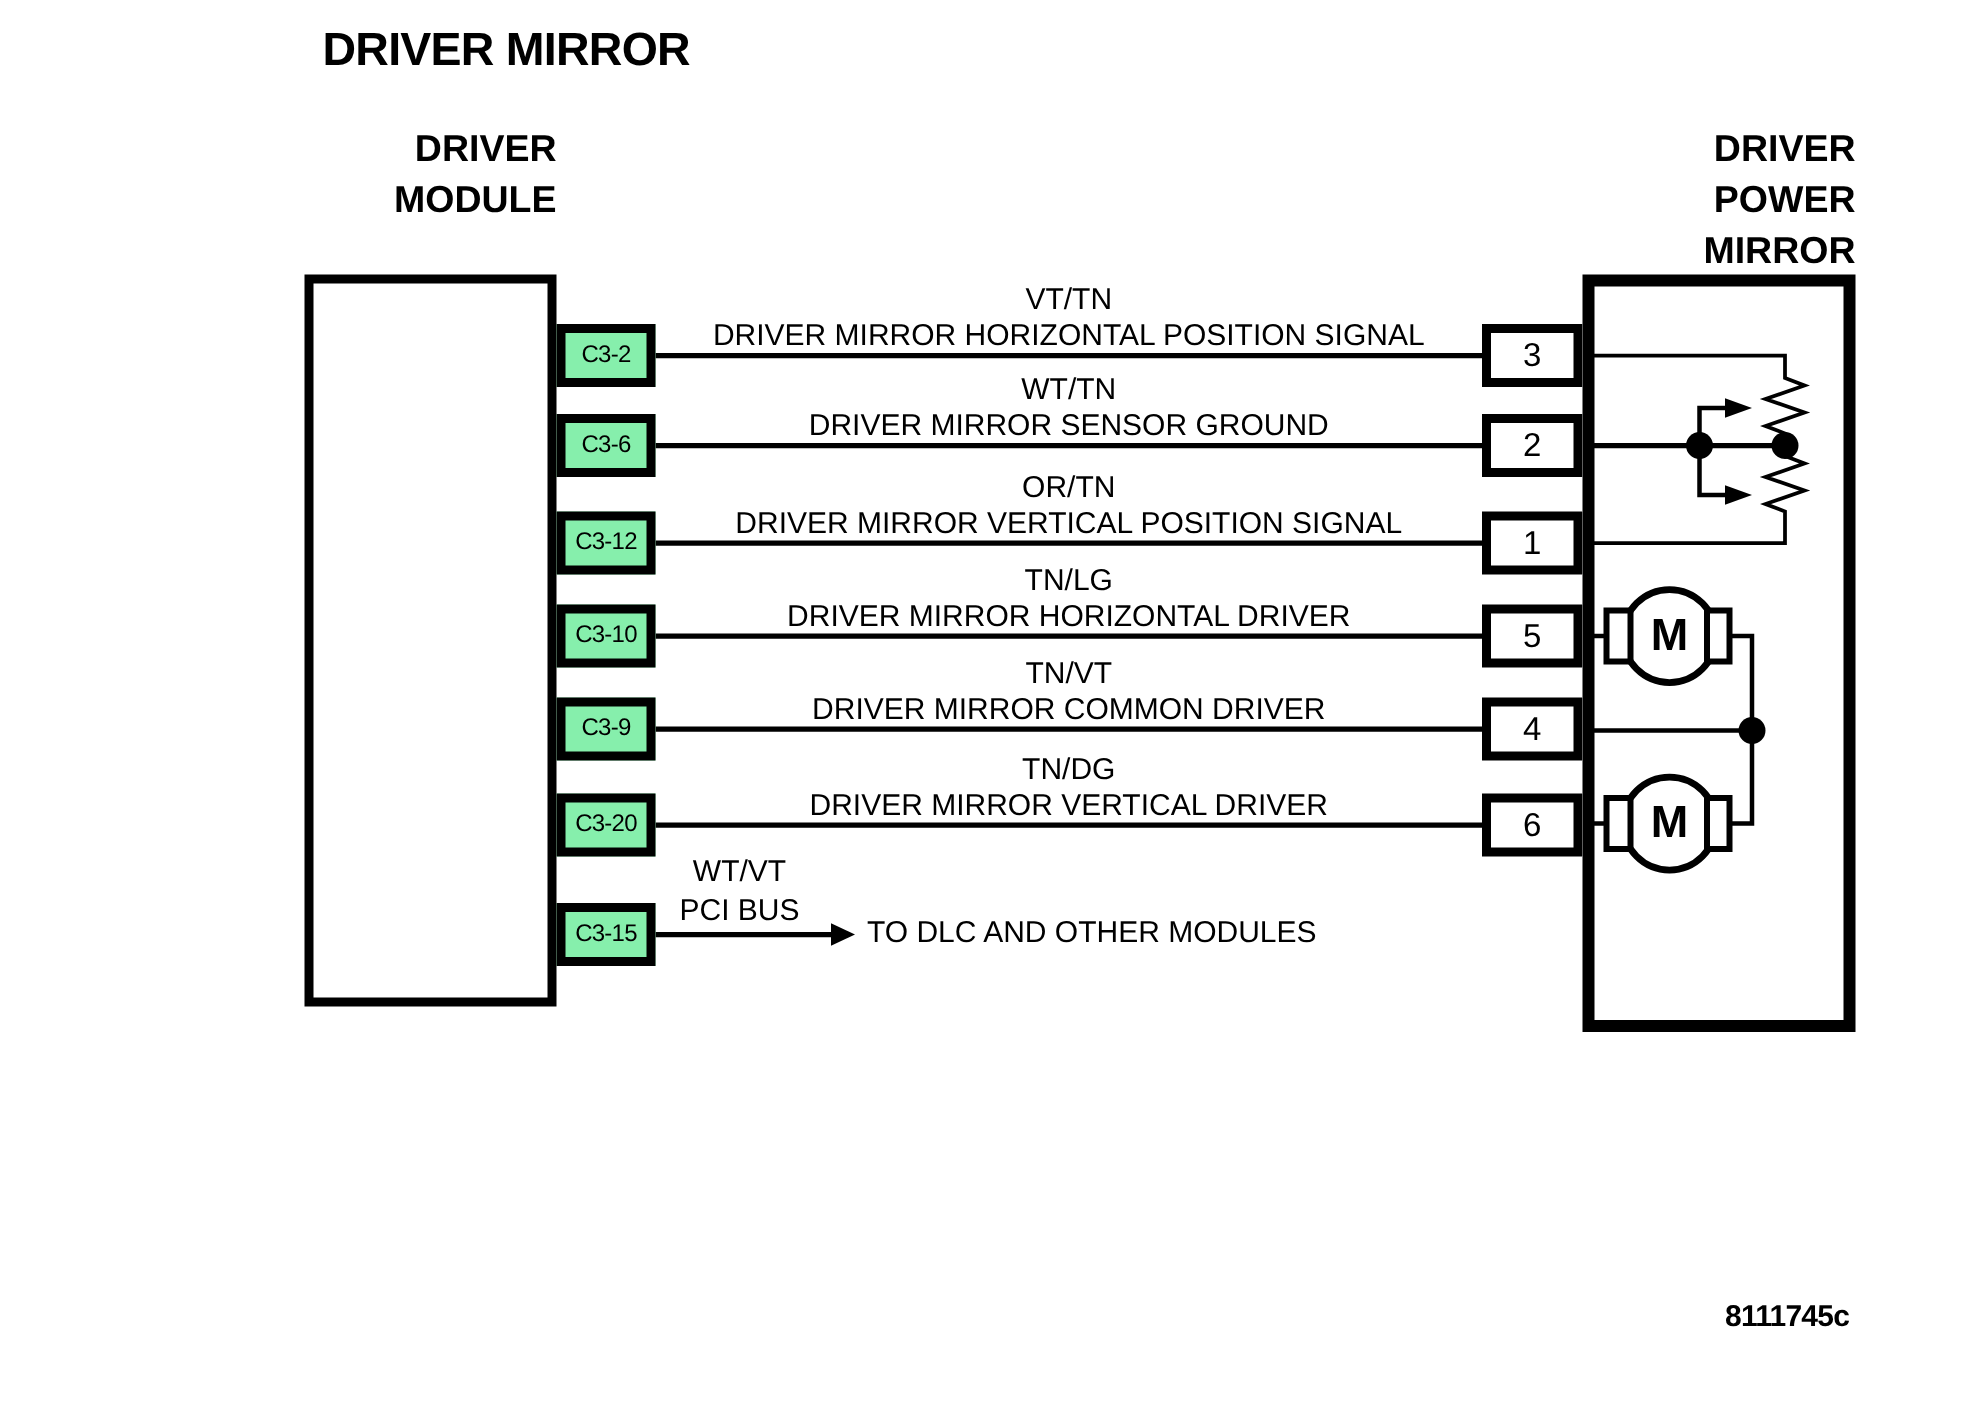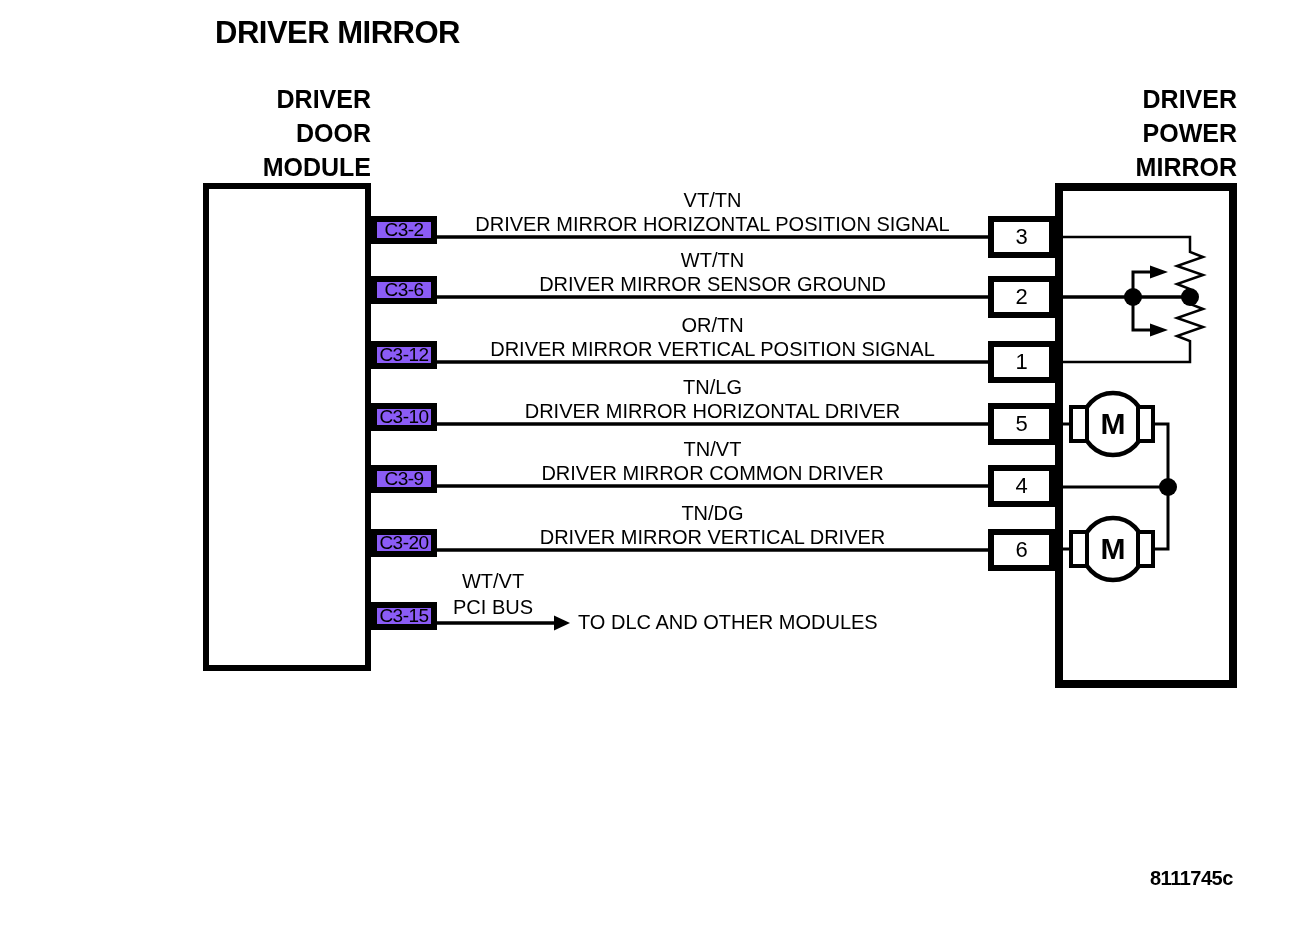--- a/index.html
+++ b/index.html
@@ -13,23 +13,23 @@
   }
   .module-header{
     font-size:25px;font-weight:bold;line-height:34px;text-align:right;top:82px;
   }
   #left-header{left:203px;width:168px;}
   #right-header{left:1055px;width:182px;}
   .module-box{background:#fff;box-sizing:border-box;}
   #left-module-box{left:203px;top:183px;width:168px;height:488px;border:6px solid #000;}
   #right-module-box{left:1055px;top:183px;width:182px;height:505px;border:8px solid #000;}
   .conn-box{
-    left:371px;width:66px;height:28px;border:6px solid #000;background:#8b5cf6;
+    left:371px;width:66px;height:42px;border:6px solid #000;background:#86efac;
     box-sizing:border-box;display:flex;align-items:center;justify-content:center;
-    font-size:19px;letter-spacing:-0.5px;z-index:4;
+    font-size:16px;letter-spacing:-0.5px;z-index:4;
   }
   .pin-box{
     left:988px;width:67px;height:42px;border:6px solid #000;background:#fff;
     box-sizing:border-box;display:flex;align-items:center;justify-content:center;
     font-size:22px;z-index:4;
   }
   .wire-label{
     left:437px;width:551px;text-align:center;font-size:20px;line-height:23px;
     height:23px;white-space:nowrap;z-index:3;
   }
@@ -43,21 +43,20 @@
 </style>
 </head>
 <body>
 
 <div id="page">
 
   <div class="abs" id="diagram-title">DRIVER MIRROR</div>
 
   <div class="abs module-header" id="left-header">
     <div>DRIVER</div>
-    <div>DOOR</div>
     <div>MODULE</div>
   </div>
   <div class="abs module-header" id="right-header">
     <div>DRIVER</div>
     <div>POWER</div>
     <div>MIRROR</div>
   </div>
 
   <div class="abs module-box" id="left-module-box"></div>
   <div class="abs module-box" id="right-module-box"></div>

